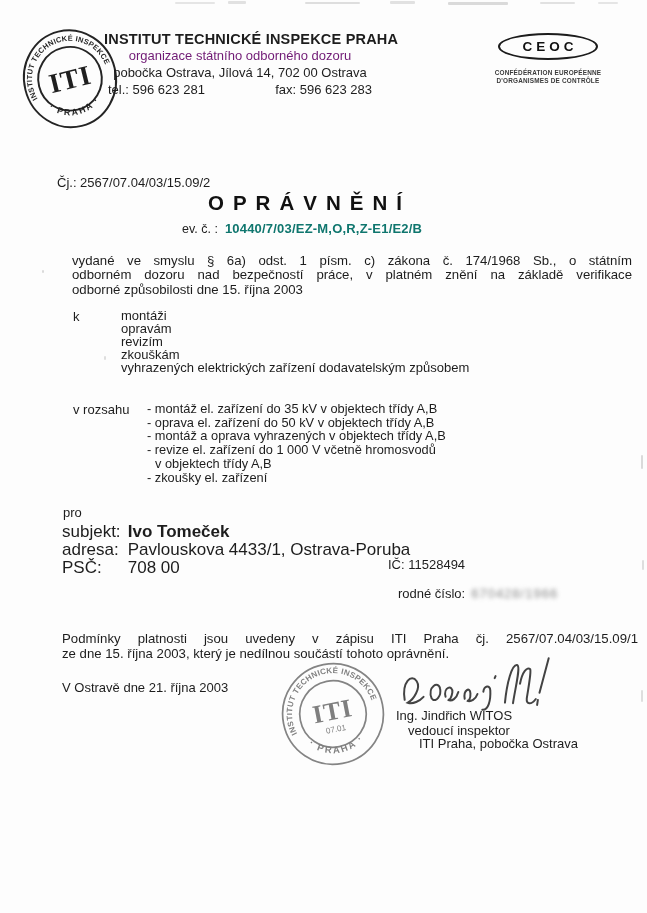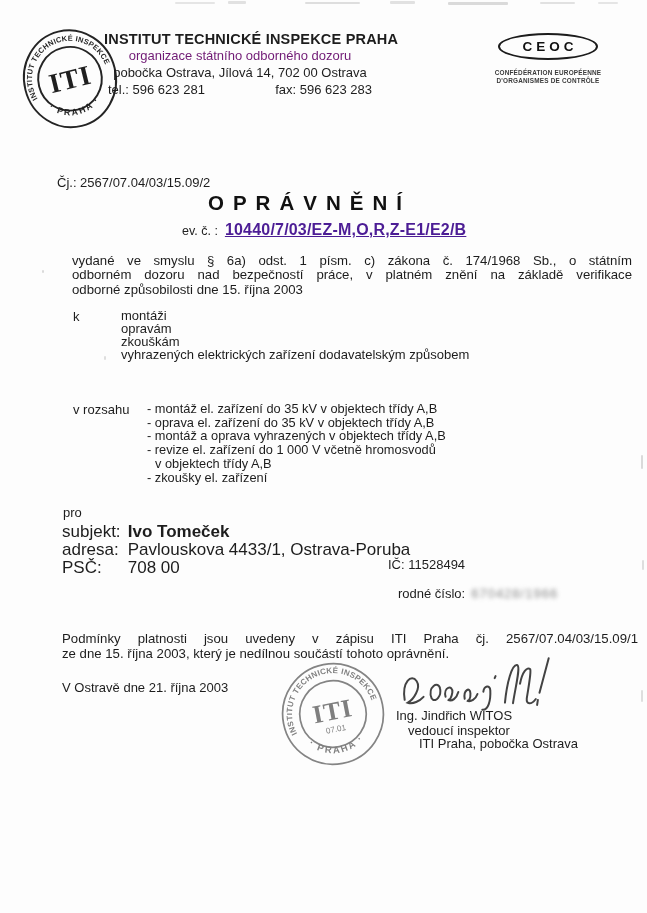--- a/index.html
+++ b/index.html
@@ -26,21 +26,21 @@
     display:flex;align-items:center;justify-content:center;
     font-size:13.5px;font-weight:bold;letter-spacing:4px;text-indent:4px;color:#111;
   }
   .ceoc-caption{margin-top:9px;font-size:6.4px;line-height:7.6px;letter-spacing:.2px;color:#3a3a3a;font-weight:bold;}
 
   
   .cj{left:57px;top:146px;font-size:13px;margin-top:29px;}
   .doc-title{left:208px;top:191px;font-size:20.5px;font-weight:bold;letter-spacing:9px;color:#111;}
   .ev-line{left:182px;top:221px;display:flex;align-items:baseline;}
   .ev-label{font-size:12.5px;color:#222;margin-right:7px;}
-  .ev-num{font-size:16px;font-weight:bold;letter-spacing:.2px;color:#4c1d95;text-decoration:underline;}
+  .ev-num{font-size:13px;font-weight:bold;letter-spacing:.2px;color:#0f766e;}
 
   
   .issued{left:72px;top:254px;width:560px;font-size:13.2px;line-height:14.4px;}
   .jline{text-align:justify;text-align-last:justify;}
   .conditions{left:62px;top:631px;width:576px;font-size:13.2px;line-height:15px;}
 
   
   .k-label{left:73px;top:309px;font-size:13px;}
   .k-items{left:121px;top:309px;font-size:13px;line-height:13px;white-space:nowrap;}
   
@@ -132,28 +132,29 @@
   <div class="abs issued">
     <div class="jline">vydané ve smyslu § 6a) odst. 1 písm. c) zákona č. 174/1968 Sb.,  o státním</div>
     <div class="jline">odborném dozoru nad bezpečností práce, v platném  znění na základě verifikace</div>
     <div>odborné  způsobilosti dne 15. října 2003</div>
   </div>
 
   <div class="abs k-label">k</div>
   <div class="abs k-items">
     <div>montáži</div>
     <div>opravám</div>
+    <div>revizím</div>
     <div>zkouškám</div>
     <div>vyhrazených elektrických zařízení dodavatelským způsobem</div>
   </div>
 
   <div class="abs scope-label">v rozsahu</div>
   <div class="abs scope-items">
     <div>- montáž el. zařízení do 35 kV v objektech třídy A,B</div>
-    <div>- oprava el. zařízení do 35 kV v objektech třídy A,B</div>
+    <div>- oprava el. zařízení do 50 kV v objektech třídy A,B</div>
     <div>- montáž a oprava vyhrazených v objektech třídy A,B</div>
     <div>- revize el. zařízení do 1 000 V včetně hromosvodů</div>
     <div class="cont">v objektech třídy A,B</div>
     <div>- zkoušky el. zařízení</div>
   </div>
 
   <div class="abs pro">pro</div>
   <div class="abs srow" style="top:522px;">
     <span class="lbl">subjekt:</span>
     <span class="val bold">Ivo Tomeček</span>

